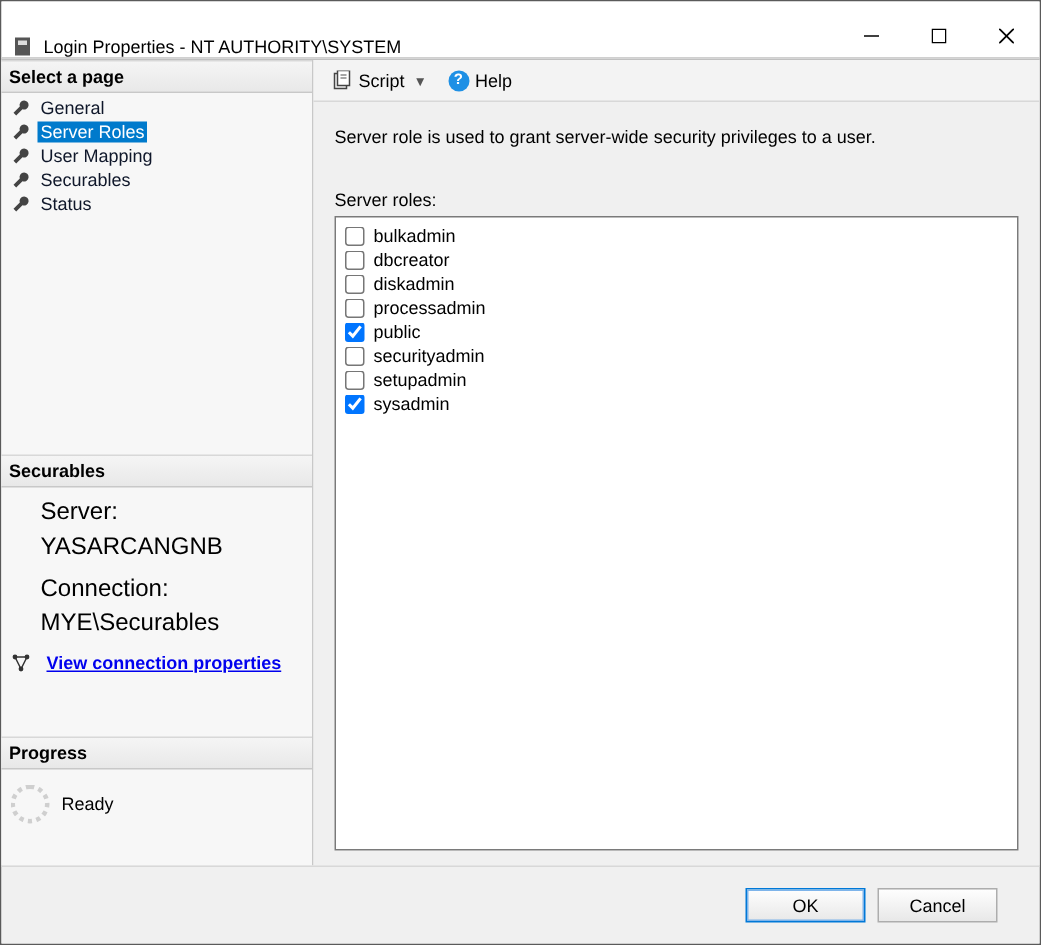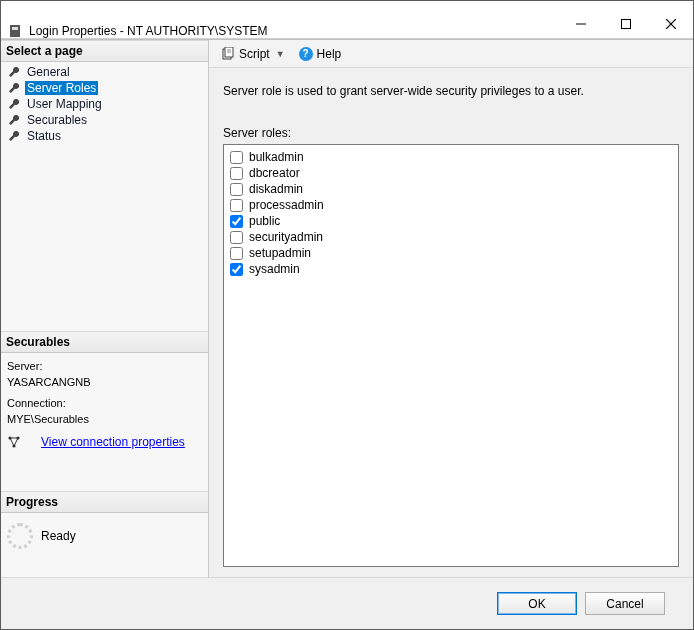--- a/index.html
+++ b/index.html
@@ -10,22 +10,22 @@
   .titlebar .title-text { flex: 1; font-size: 12px; }
   .win-btn { width: 45px; height: 29px; display: flex; align-items: center; justify-content: center; cursor: default; }
   .content-area { flex: 1; display: flex; background: #f0f0f0; border-top: 1px solid #c0c0c0; }
   .left-pane { width: 208px; background: #f7f7f7; border-right: 1px solid #c8c8c8; display: flex; flex-direction: column; }
   .section-header { font-weight: bold; padding: 3px 5px; background: linear-gradient(#f5f5f5,#e8e8e8); border-top: 1px solid #d8d8d8; border-bottom: 1px solid #c8c8c8; }
   .nav-list { flex: 0 0 auto; padding: 2px 0; }
   .nav-item { display: flex; align-items: center; padding: 1px 6px; cursor: default; gap: 4px; }
   .nav-item .wrench { width: 14px; display:flex; justify-content:center; color:#333; }
   .nav-item.selected .label { background: #007acc; color: #ffffff; padding: 0 2px; }
   .nav-item .label { color: #0f172a; padding: 0 2px; }
-  .conn-body { padding: 6px 6px; font-size: 11px; line-height: 1.4; }
-  .conn-link-row { display:flex; align-items:center; gap:20px; padding: 2px 6px 8px; }
+  .conn-body { padding: 6px 6px; font-size: 16px; line-height: 1.4; margin-left: 20px; }
+  .conn-link-row { display:flex; align-items:center; gap:10px; padding: 2px 6px 8px; font-weight: bold; }
   .conn-link-row a { color: #0000ee; text-decoration: underline; cursor: pointer; font-size: 12px; }
   .progress-body { display:flex; align-items:center; gap:8px; padding: 10px 6px; }
   .spinner { width: 26px; height: 26px; border: 3px dotted #cfcfcf; border-radius: 50%; }
   .left-spacer { flex: 1; }
   .right-pane { flex: 1; display: flex; flex-direction: column; }
   .toolbar { height: 28px; display: flex; align-items: center; gap: 6px; padding: 0 8px; background: #f3f3f3; border-bottom: 1px solid #d8d8d8; }
   .tool-btn { display: flex; align-items: center; gap: 4px; padding: 2px 4px; cursor: default; }
   .tool-btn .arrow { font-size: 9px; color: #555; margin-left: 2px; }
   .help-icon { width: 14px; height: 14px; border-radius: 50%; background: #1e90e5; color: #fff; display:flex; align-items:center; justify-content:center; font-size:10px; font-weight:bold; }
   .main-body { flex:1; padding: 16px 14px 10px; display:flex; flex-direction:column; background:#f0f0f0; }

